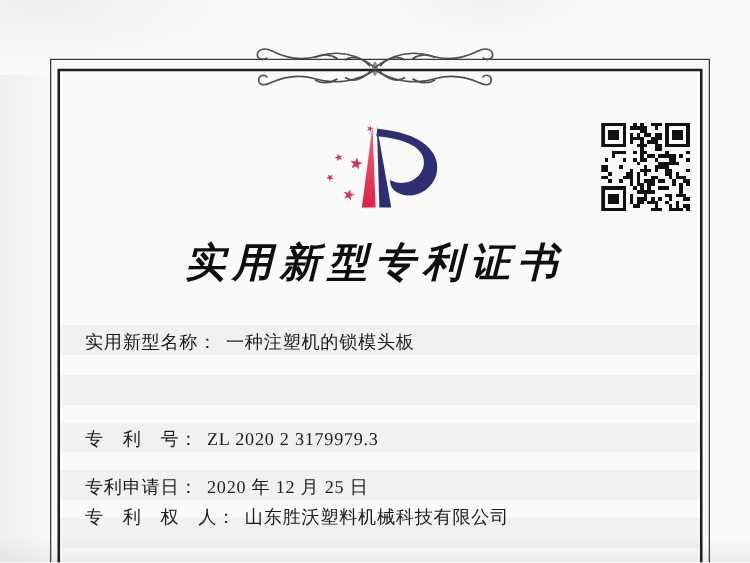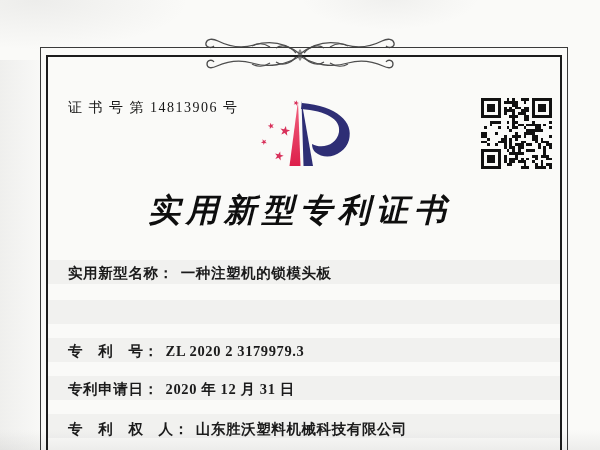--- a/index.html
+++ b/index.html
@@ -25,23 +25,23 @@
   .frame-inner{position:absolute;left:46px;top:55px;right:38px;bottom:-20px;
         border:2.5px solid #1c1c1c;}
   .ornament{position:absolute;left:205px;top:37px;width:190px;height:37px;}
   .certno{position:absolute;left:68px;top:99px;font-size:14px;
         letter-spacing:1.5px;color:#161616;}
   .logo{position:absolute;left:252px;top:90px;width:115px;height:85px;}
   .qr{position:absolute;left:481px;top:98px;width:71px;height:71px;}
   .title{position:absolute;left:0;top:189px;width:100%;text-align:center;
         font-size:32px;font-weight:bold;letter-spacing:6px;color:#0e0e0e;font-style:italic;}
   .row{position:absolute;left:68px;font-size:14.5px;letter-spacing:.6px;
-        color:#1b1b1b;white-space:nowrap;font-weight:bold;}
+        color:#1b1b1b;white-space:nowrap;}
   .row .lbl{margin-right:7px;}
-  .r1{top:264px}.r2{top:304px}.r3{top:342px}.r4{top:380px}.r5{top:420px}
+  .r1{top:264px}.r2{top:304px}.r3{top:342px}.r4{top:380px}.r5{top:404px}
 </style>
 </head>
 <body>
 
 <div class="page">
 
   <div class="smudge tl"></div>
   <div class="smudge tr"></div>
   <div class="smudge left"></div>
   <div class="smudge bottom"></div>
@@ -70,21 +70,20 @@
         <path d="M95,19 C109,28 127,31 143,26 C157,22 169,25 178,29 C184,32 188,31 188,27 C188,23 183,22 181,25"></path>
         <path d="M99,16 C105,9 113,7 119,11"></path>
         <path d="M99,20 C105,27 113,29 119,25"></path>
         <path d="M125,10 C131,6 138,6 143,9"></path>
         <path d="M125,26 C131,30 138,30 143,27"></path>
       </g>
       <path d="M95,12 C92,15 92,21 95,24 C98,21 98,15 95,12 Z" fill="#4a4a4a" stroke="none" opacity=".7"></path>
     </g>
   </svg>
 
-  <div class="certno">证 书 号 第 14813906 号</div>
 
   <svg class="logo" viewBox="0 0 115 85">
     <defs>
       <path id="star" d="M0,-10 L2.35,-3.24 L9.51,-3.09 L3.8,1.24 L5.88,8.09 L0,4 L-5.88,8.09 L-3.8,1.24 L-9.51,-3.09 L-2.35,-3.24 Z"></path>
       <linearGradient id="redGrad" x1="0" y1="0" x2="0" y2="1">
         <stop offset="0" stop-color="#f2637f"></stop>
         <stop offset="1" stop-color="#dd1f4b"></stop>
       </linearGradient>
     </defs>
     <g>
@@ -298,19 +297,19 @@
 
   <div class="title">实用新型专利证书</div>
 
   <div class="row r1">
     <span class="lbl">实用新型名称：</span><span class="val">一种注塑机的锁模头板</span>
   </div>
   <div class="row r3">
     <span class="lbl">专　利　号：</span><span class="val">ZL 2020 2 3179979.3</span>
   </div>
   <div class="row r4">
-    <span class="lbl">专利申请日：</span><span class="val">2020 年 12 月 31 日</span>
+    <span class="lbl">专利申请日：</span><span class="val">2020 年 12 月 25 日</span>
   </div>
   <div class="row r5">
     <span class="lbl">专　利　权　人：</span><span class="val">山东胜沃塑料机械科技有限公司</span>
   </div>
 
 </div>
 
 </body></html>

